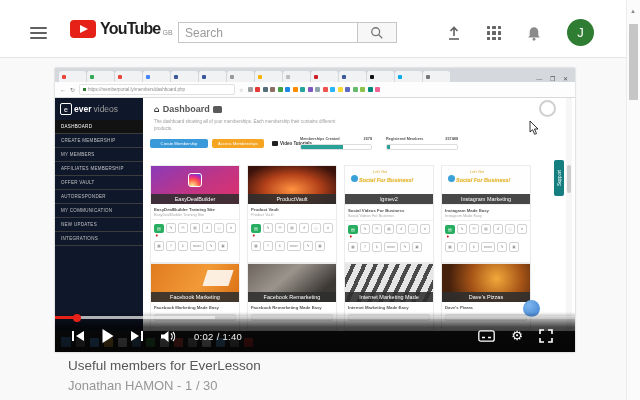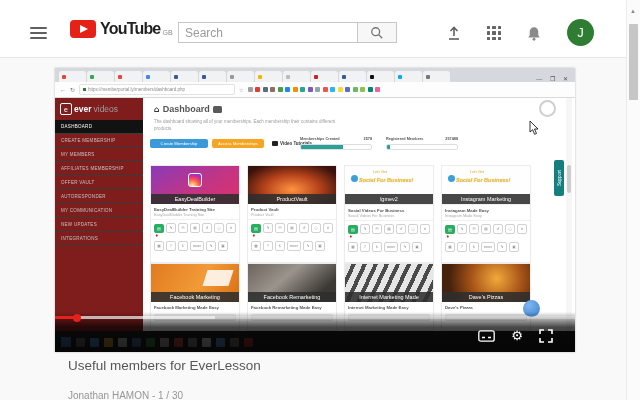--- a/index.html
+++ b/index.html
@@ -45,21 +45,21 @@
     align-items:center;padding:0 5px;gap:4px;font-size:6px;color:#777}
   .urlbox{flex:0 0 148px;height:9px;border:1px solid #e2e2e2;background:#fff;border-radius:2px;
     display:flex;align-items:center;padding:0 3px;gap:2px;font-size:4.5px;color:#8a8a8a;
     overflow:hidden;white-space:nowrap}
   .lock{width:3px;height:3px;background:#2e7d32;flex:0 0 auto}
   .star{font-size:5px;color:#999}
   .ext{display:flex;gap:2.5px;align-items:center;overflow:hidden}
   .ext i{width:5px;height:5px;border-radius:1px;display:block;flex:0 0 auto}
   .content{position:relative;height:255px;background:#fff}
   
-  .sidebar{position:absolute;left:0;top:0;width:88px;height:255px;background:#7f1d1d;z-index:1}
+  .sidebar{position:absolute;left:0;top:0;width:88px;height:255px;background:#0f172a;z-index:1}
   .sb-logo{height:22px;display:flex;align-items:center;padding-left:5px;color:#fff;gap:2px}
   .sb-e{width:10px;height:10px;border:1px solid #fff;border-radius:2px;font-size:7px;
     display:flex;align-items:center;justify-content:center}
   .sb-t1{font-size:8.5px;font-weight:bold;color:#fff}
   .sb-t2{font-size:8.5px;color:#9d9d9d}
   .sb-item{font-size:4.5px;color:#c3c3c3;text-transform:uppercase;letter-spacing:.3px;
     padding:4px 6px;border-bottom:1px solid #3b3b3b;white-space:nowrap;overflow:hidden}
   .sb-item.active{background:#121212;color:#fff}
   
   .heading{position:absolute;left:99px;top:6px;font-size:9px;font-weight:bold;color:#555;
@@ -142,21 +142,21 @@
   .redp{position:absolute;left:0;top:0;height:3px;width:22px;background:#e62117}
   .knob{position:absolute;left:18px;top:-2.5px;width:8px;height:8px;border-radius:50%;background:#e62117}
   .ctl-row{position:absolute;left:0;right:0;top:10px;height:28px;display:flex;align-items:center;
     padding:0 22px 0 16px}
   .cgrp{display:flex;align-items:center;gap:16px}
   .cgrp.right{margin-left:auto}
   .ctime{color:#eee;font-size:9.5px;letter-spacing:.3px;margin-left:2px;white-space:nowrap}
   .gear-g{font-family:"DejaVu Sans",sans-serif;font-size:13px;color:#fff;line-height:14px}
   
   .vtitle{position:absolute;left:68px;top:358px;font-size:13.5px;color:#575757}
-  .vby{position:absolute;left:68px;top:390px;font-size:10px;color:#969696}
+  .vby{position:absolute;left:68px;top:378px;font-size:13px;color:#969696}
 </style>
 </head>
 <body>
 
 <div class="header">
   <div class="hamburger">
       <span></span>
       <span></span>
       <span></span>
     </div>
@@ -512,20 +512,38 @@
     <path d="M1 1v11l2.6-2.3 2 4.6 1.9-.8-2-4.5H9z" fill="#fff" stroke="#000" stroke-width="0.8"></path>
   </svg>
 
   <div class="controls">
     <div class="progress">
       <div class="buf"></div>
       <div class="redp"></div>
       <div class="knob"></div>
     </div>
     <div class="ctl-row">
+      <div class="cgrp">
+        <svg width="14" height="12" viewBox="0 0 14 12">
+          <rect x="1" y="1" width="2" height="10" fill="#fff"></rect>
+            <path d="M13 1L5 6l8 5z" fill="#fff"></path>
+        </svg>
+        <svg width="13" height="14" viewBox="0 0 12 14">
+          <path d="M1 0l11 7-11 7z" fill="#fff"></path>
+        </svg>
+        <svg width="14" height="12" viewBox="0 0 14 12">
+          <rect x="11" y="1" width="2" height="10" fill="#fff"></rect>
+            <path d="M1 1l8 5-8 5z" fill="#fff"></path>
+        </svg>
+        <svg width="16" height="13" viewBox="0 0 16 13">
+          <path d="M1 4.5h3.2L8.5 1v11L4.2 8.5H1z" fill="#fff"></path>
+          <path d="M11 3.5a4.3 4.3 0 0 1 0 6M13 2a7 7 0 0 1 0 9" stroke="#fff" stroke-width="1.2" fill="none"></path>
+        </svg>
+        <span class="ctime">0:02 / 1:40</span>
+      </div>
       <div class="cgrp right">
         <svg width="17" height="12" viewBox="0 0 17 12">
           <rect x="0.8" y="0.8" width="15.4" height="10.4" rx="2" fill="none" stroke="#fff" stroke-width="1.3"></rect>
           <path d="M4 7.5h3M10 7.5h3" stroke="#fff" stroke-width="1.3"></path>
         </svg>
         <span class="gear-g">⚙</span>
         <svg width="14" height="14" viewBox="0 0 14 14">
           <path d="M1 5V1h4M9 1h4v4M13 9v4H9M5 13H1V9" stroke="#fff" stroke-width="1.6" fill="none"></path>
         </svg>
       </div>

